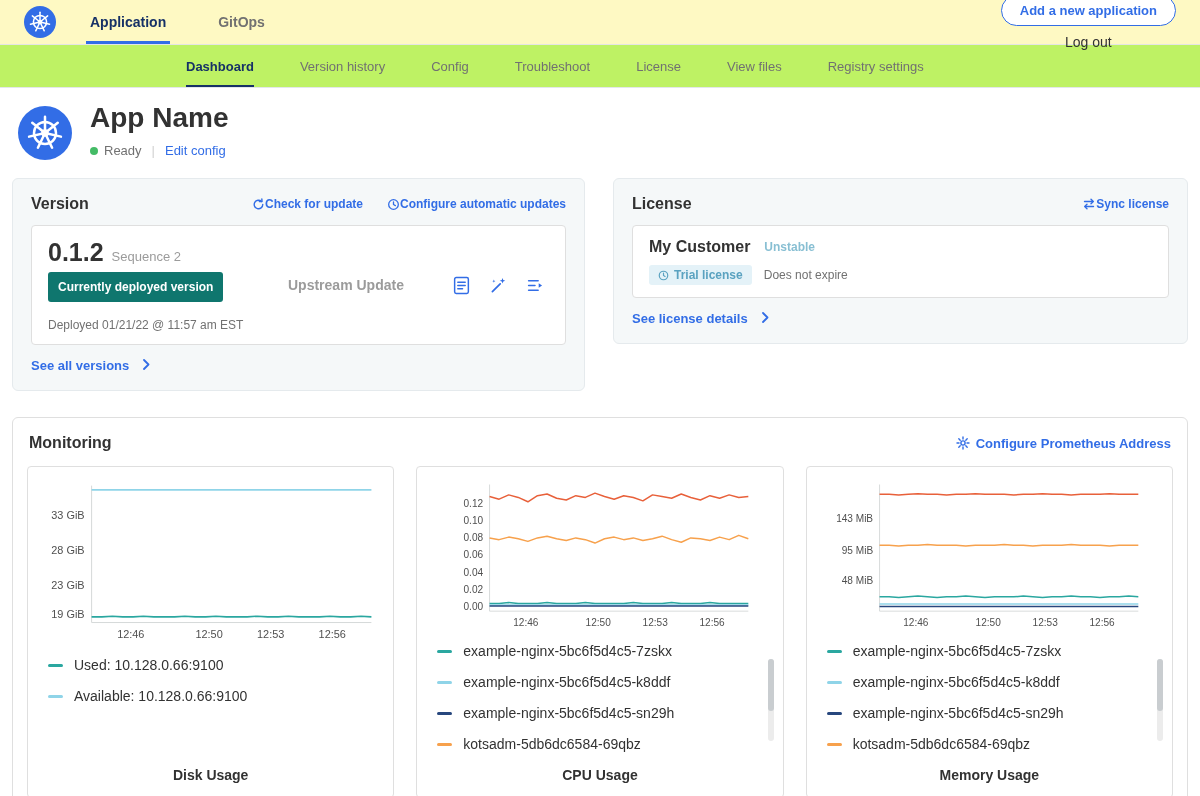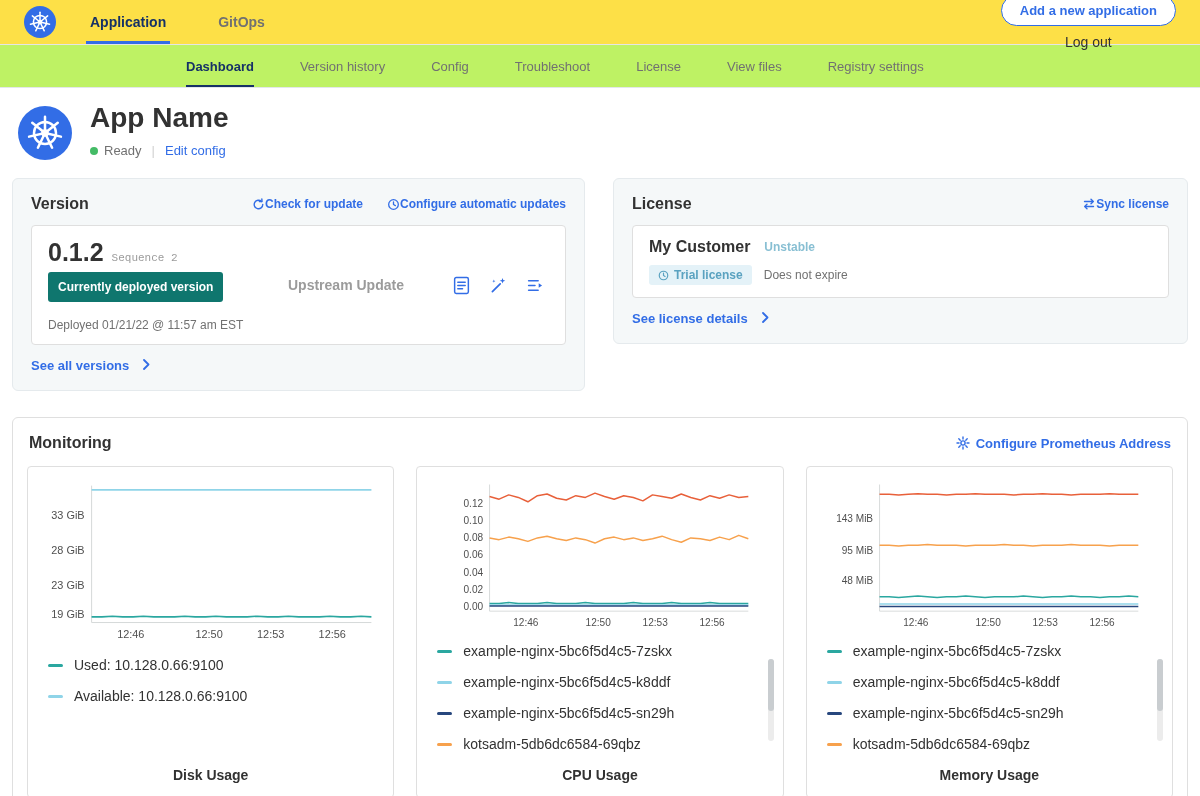--- a/index.html
+++ b/index.html
@@ -1,20 +1,20 @@
 <!DOCTYPE html>
 <html><head>
 <meta charset="utf-8">
 <style>
   * { box-sizing: border-box; margin: 0; padding: 0; }
   html,body { width:1200px; height:796px; overflow:hidden; }
   body { font-family:"Liberation Sans","DejaVu Sans",sans-serif; background:#eef1f3; color:#323232; }
 
   
-  .topnav { height:45px; background:#fde047; border-bottom:1px solid #e5e5e5; display:flex; align-items:center; padding:0 24px; }
+  .topnav { height:45px; background:#fef9c3; border-bottom:1px solid #e5e5e5; display:flex; align-items:center; padding:0 24px; }
   .brand { width:32px; height:32px; border-radius:50%; background:#326de6; display:flex; align-items:center; justify-content:center; margin-right:30px; cursor:pointer; }
   .brand svg { width:24px; height:24px; }
   .topnav-tabs { display:flex; height:100%; }
   .topnav-tab { display:flex; align-items:center; padding:0 4px; margin-right:44px; font-size:14px; font-weight:bold; color:#717171; position:relative; cursor:pointer; }
   .topnav-tab.active { color:#163166; }
   .topnav-tab.active::after { content:""; position:absolute; left:0; right:0; bottom:0; height:3px; background:#326de6; }
   .topnav-right { margin-left:auto; display:flex; align-items:center; gap:8px;flex-direction:column; }
   .add-app-btn { background:#fff; border:1px solid #326de6; color:#326de6; font-weight:bold; font-size:13px; padding:7px 18px; border-radius:18px; cursor:pointer; font-family:inherit; }
   .logout { font-size:14px; color:#323232; cursor:pointer; }
 
@@ -45,21 +45,21 @@
   .card-head { display:flex; align-items:center; }
   .card-title { font-size:16px; font-weight:bold; color:#323232; }
   .card-head-links { margin-left:auto; display:flex; gap:24px; }
   .card-link { display:flex; align-items:center; gap:0; color:#326de6; font-size:12px; font-weight:bold; cursor:pointer; text-decoration:none; }
   .card-link svg { display:block; }
   .white-box { background:#fff; border:1px solid #dfdfdf; border-radius:4px; margin-top:12px; padding:12px 16px; }
   .version-box { display:flex; align-items:center; }
   .version-left { width:240px; }
   .version-line { display:flex; align-items:baseline; }
   .version-number { font-size:25px; font-weight:bold; color:#323232; }
-  .version-seq { font-size:11px; color:#9b9b9b; margin-left:8px;font-family:Liberation Mono, monospace; }
+  .version-seq { font-size:13px; color:#9b9b9b; margin-left:8px; }
   .deployed-badge { display:inline-block; margin-top:5px; background:#0f766e; color:#fff; font-size:12px; font-weight:bold; padding:8px 10px; border-radius:3px; }
   .deployed-at { margin-top:16px; font-size:12px; color:#717171; }
   .upstream { font-size:14px; font-weight:bold; color:#9b9b9b; }
   .version-icons { margin-left:auto; display:flex; gap:18px; padding-right:4px; }
   .vicon { color:#326de6; cursor:pointer; display:flex; }
   .see-link { display:inline-flex; align-items:center; gap:14px; margin-top:13px; color:#326de6; font-size:13px; font-weight:bold; cursor:pointer; }
 
   .license-box { }
   .license-row1 { display:flex; align-items:center; }
   .customer-name { font-size:16px; font-weight:bold; color:#323232; }

